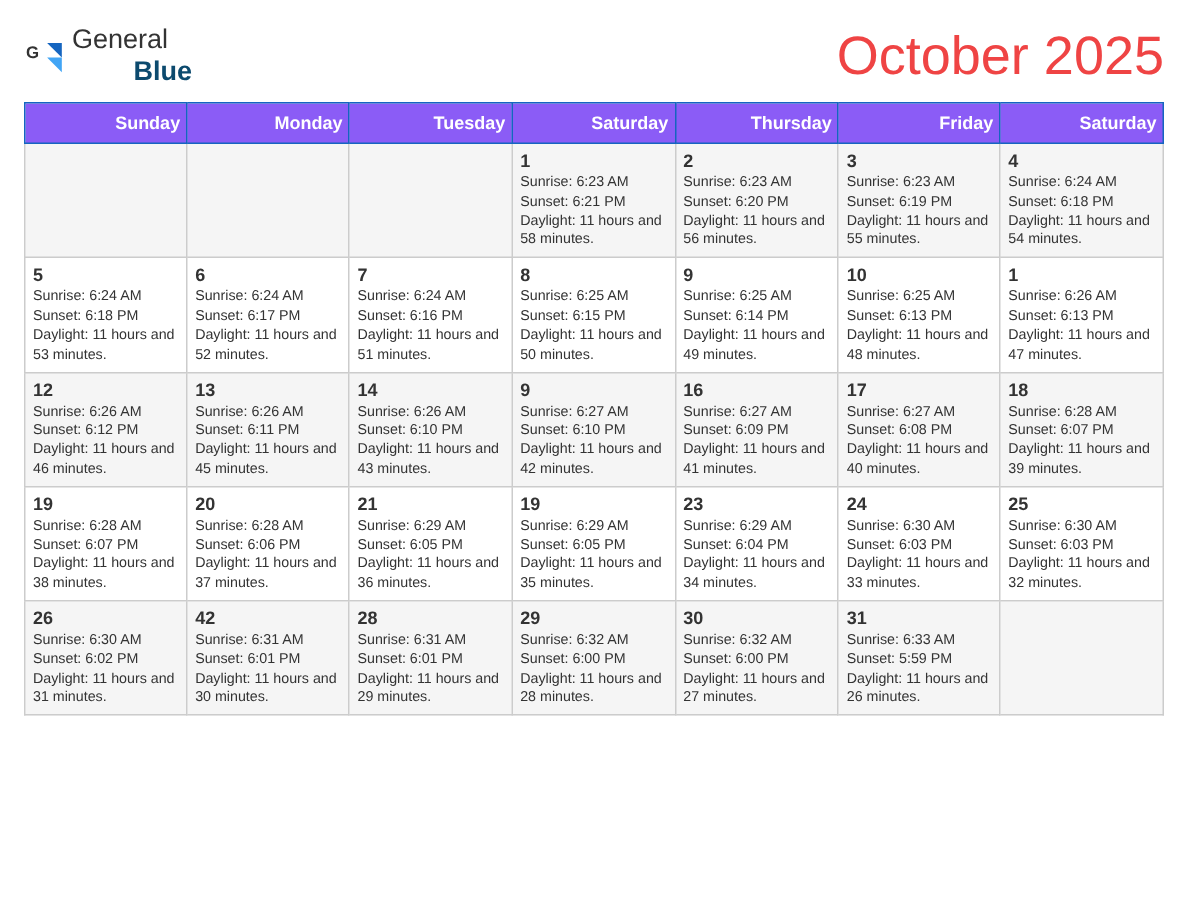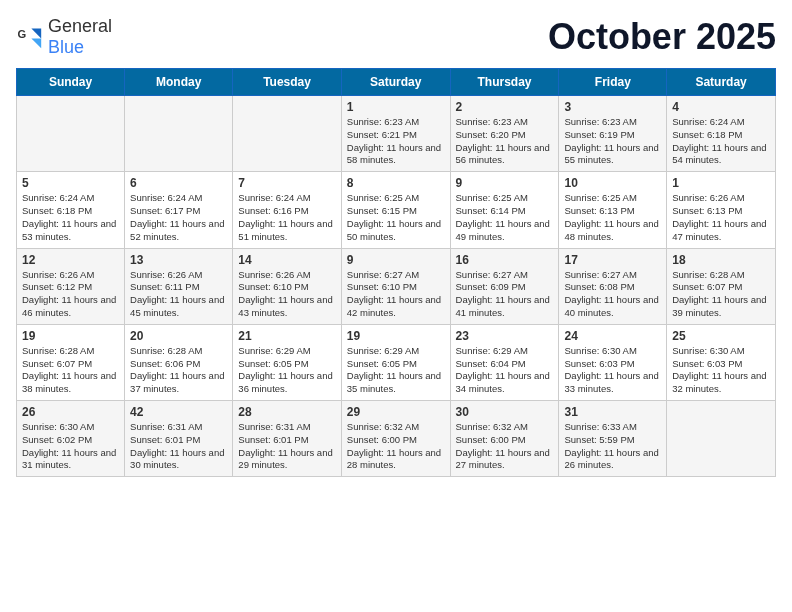--- a/index.html
+++ b/index.html
@@ -21,51 +21,52 @@
       align-items: center;
       gap: 4px;
     }
     .logo-text-general {
       font-size: 18px;
       font-weight: normal;
       color: #333;
     }
     .logo-text-blue {
       font-size: 18px;
-      font-weight: normal;
-      color: #3b82f6;
+      font-weight: bold;
+      color: #0c4a6e;
+      margin-left: 41px;
     }
     .logo-icon {
       width: 28px;
       height: 28px;
     }
     .title-block {
       text-align: right;
     }
     .month-title {
       font-size: 36px;
-      font-weight: bold;
-      color: #0f172a;
+      font-weight: normal;
+      color: #ef4444;
     }
     .location {
       font-size: 15px;
       color: #555;
     }
     .calendar {
       width: 100%;
       border-collapse: collapse;
       border: 1px solid #ccc;
     }
     .calendar th {
-      background-color: #0369a1;
+      background-color: #8b5cf6;
       color: #fff;
       font-size: 12px;
       font-weight: bold;
       padding: 6px 4px;
-      text-align: center;
+      text-align: right;
       border: 1px solid #1565C0;
     }
     .calendar td {
       vertical-align: top;
       border: 1px solid #ccc;
       padding: 4px 5px;
       width: 113px;
       min-height: 90px;
       background: #fff;
       font-size: 10px;

